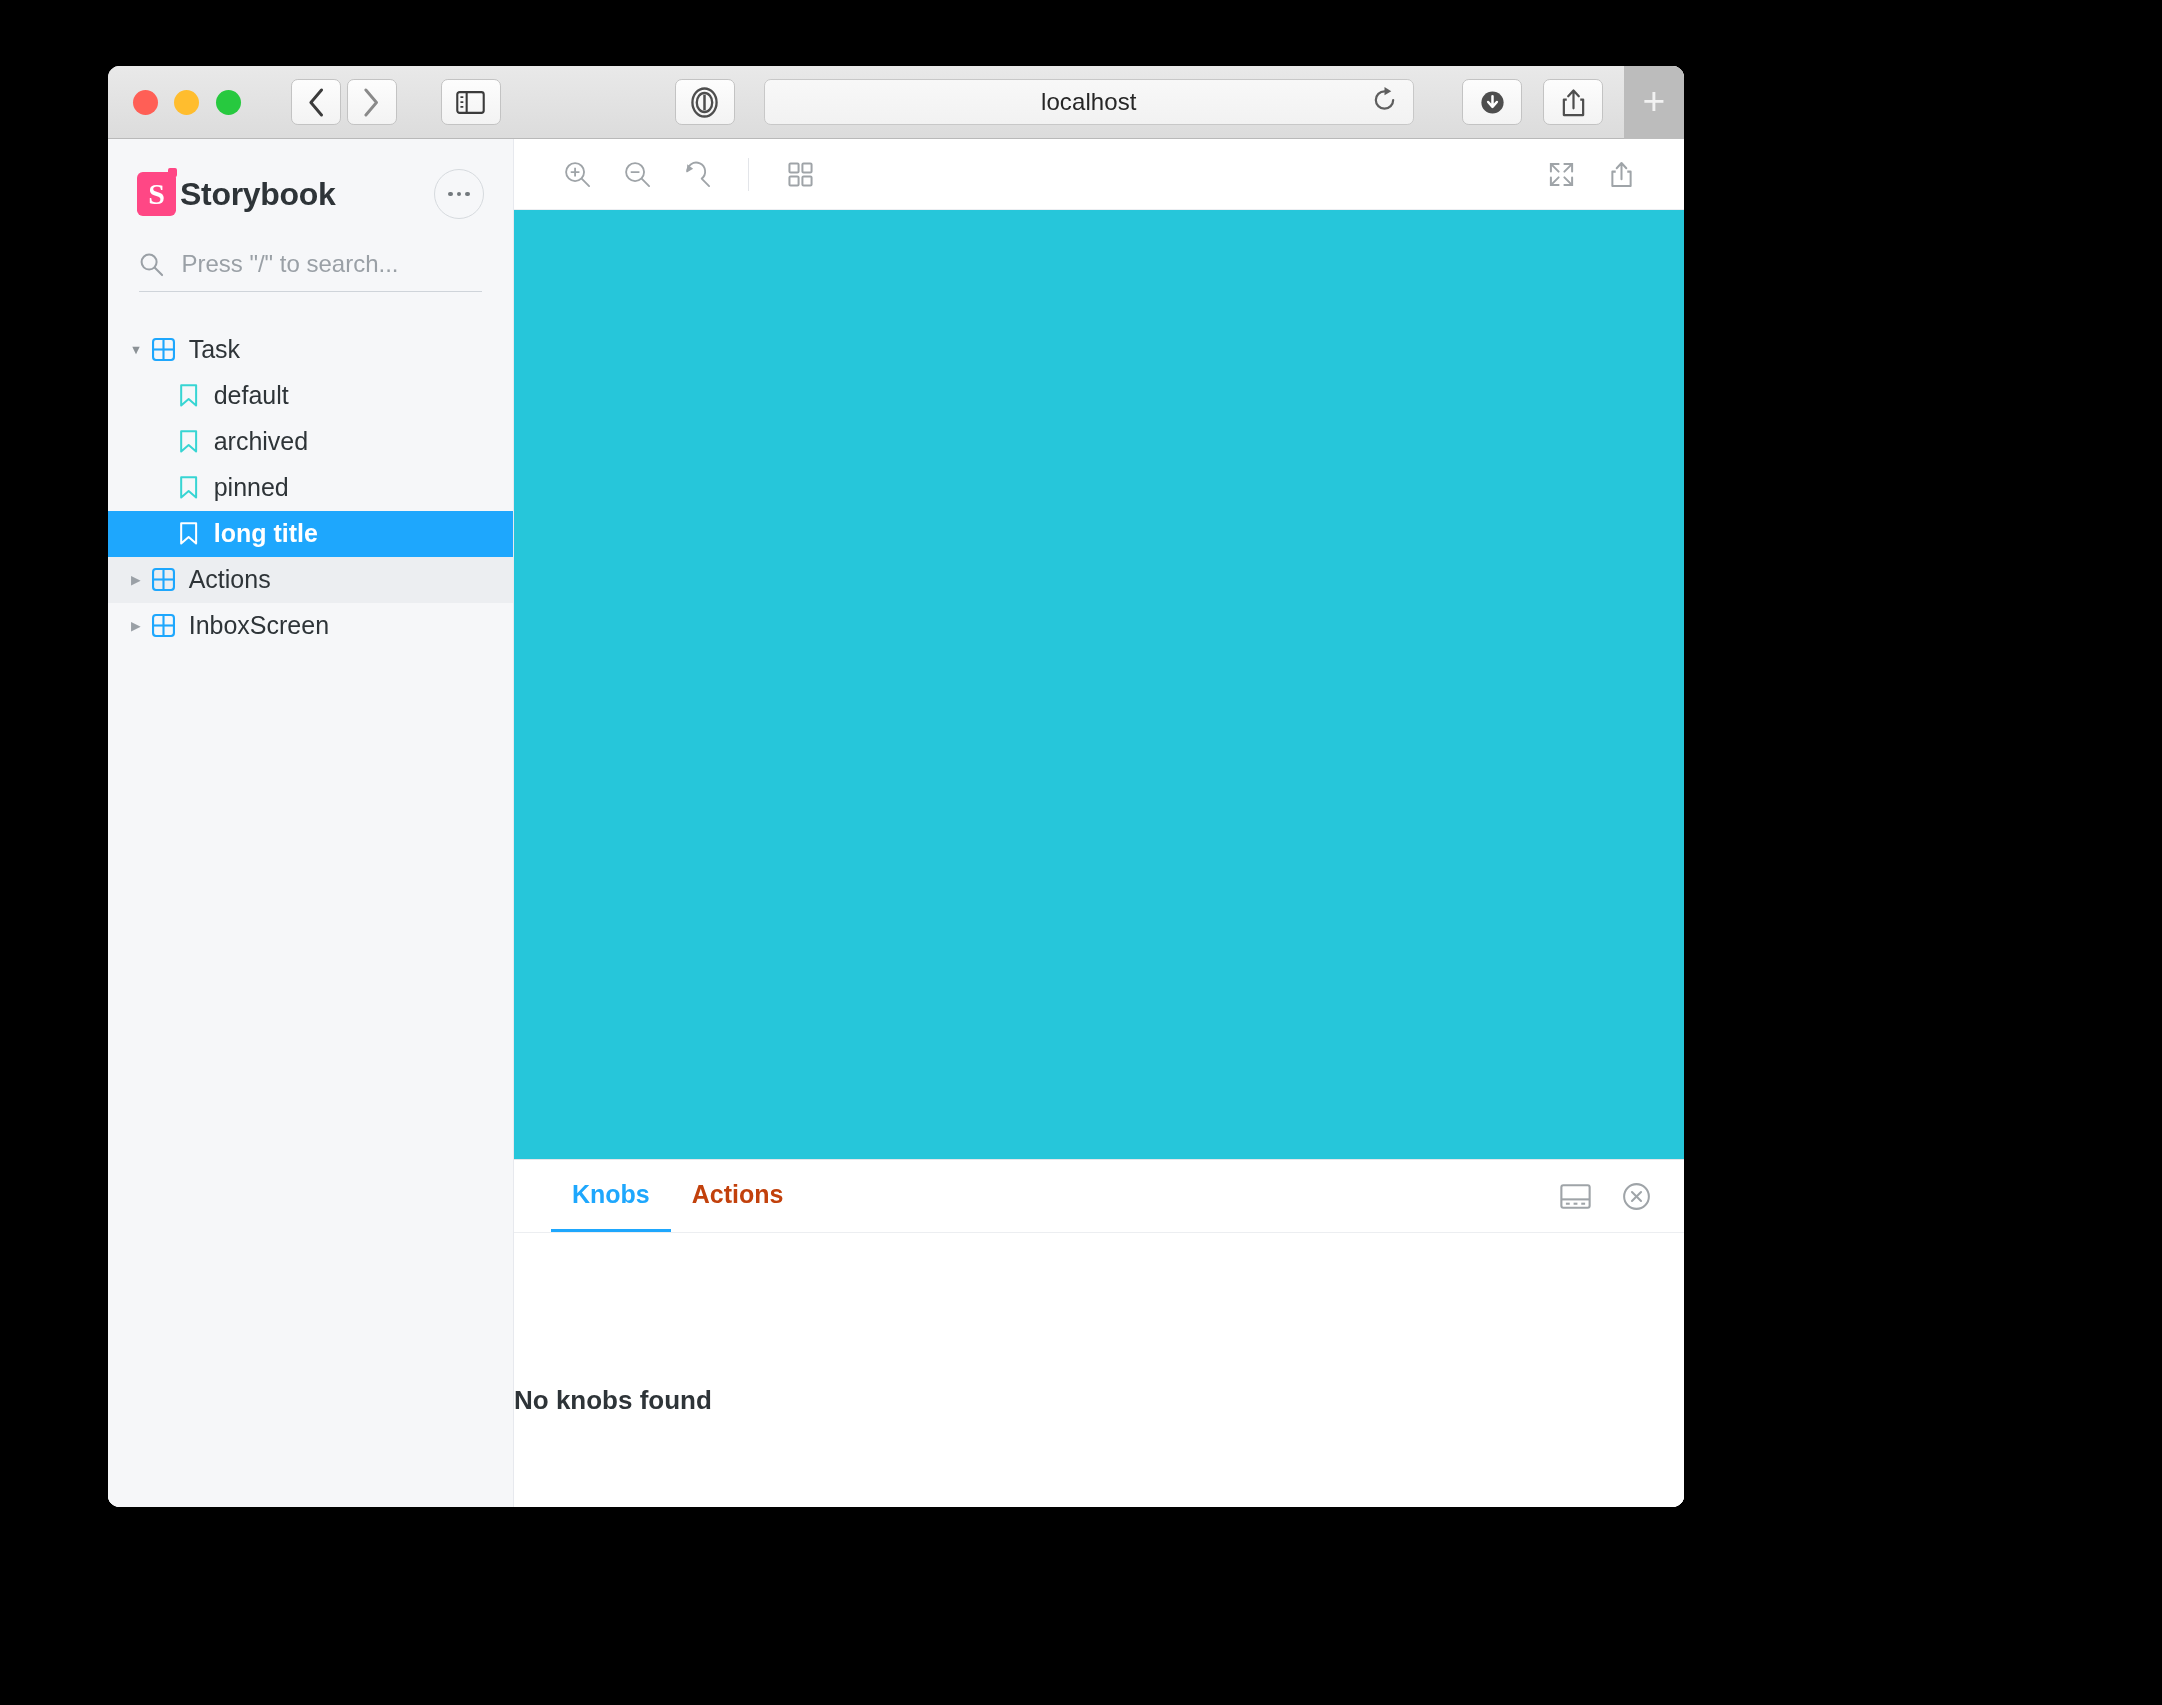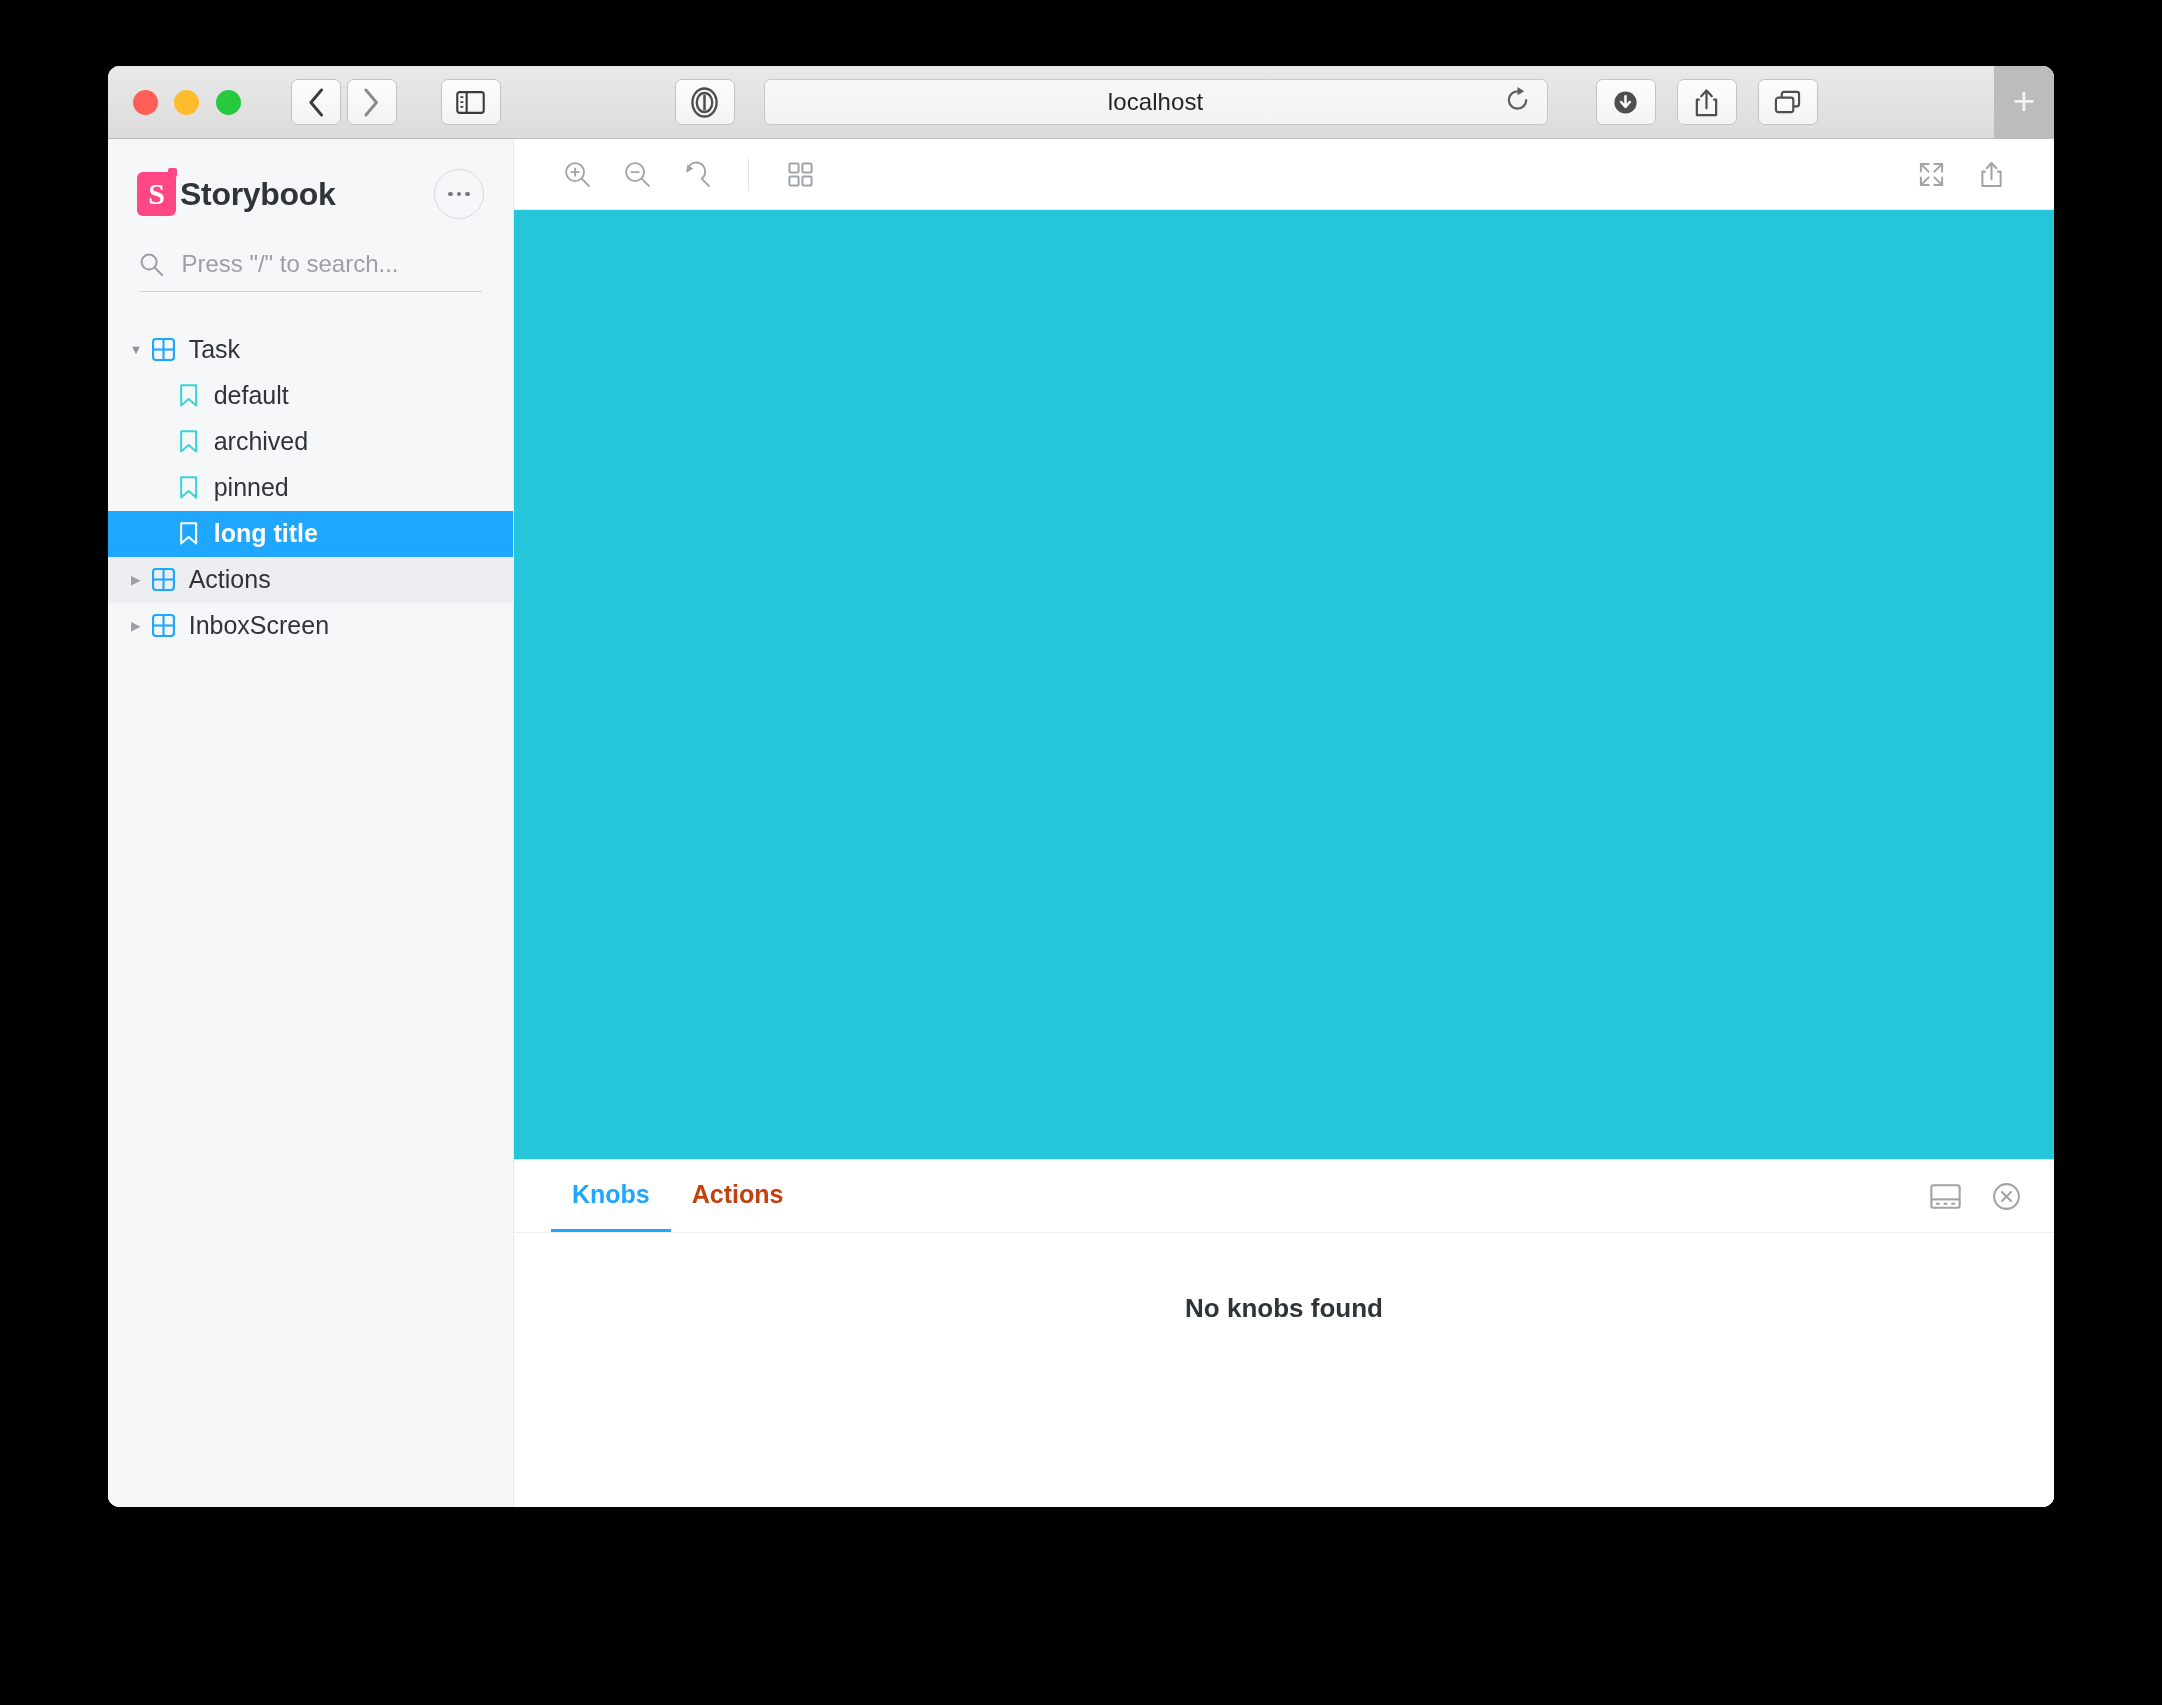--- a/index.html
+++ b/index.html
@@ -8,21 +8,21 @@
     width: 2163px; height: 1705px;
     background: #000;
     font-family: "Liberation Sans", sans-serif;
     overflow: hidden;
   }
 
   
   #browser-window {
     position: absolute;
     left: 108px; top: 66px;
-    width: 1946px; height: 1441px;
+    width: 1576px; height: 1441px;
     border-radius: 11.6px;
     overflow: hidden;
     background: #fff;
     box-shadow: 0 9.7px 39px rgba(0,0,0,0.55);
   }
 
   
   #toolbar {
     position: relative;
     height: 73px;
@@ -255,21 +255,21 @@
     font-weight: bold;
   }
   .panel-tab.active { color: #1ea7fd; border-bottom-color: #1ea7fd; }
   #panel-right {
     margin-left: auto; display: flex; align-items: center;
     padding-right: 33px; gap: 31px;
   }
   .panel-icon { color: #9fa4a8; display: flex; }
   #panel-body {
     flex: 1 1 auto;
-    display: flex; flex-direction: column;
+    display: flex; flex-direction: row;
     align-items: center;
     padding-top: 60px;
   }
   #no-knobs-title {
     font-size: 26px; font-weight: bold; color: #2e3438;
   }
   #no-knobs-sub {
     margin-top: 15.4px;
     font-size: 25px; color: #43464a;
   }

